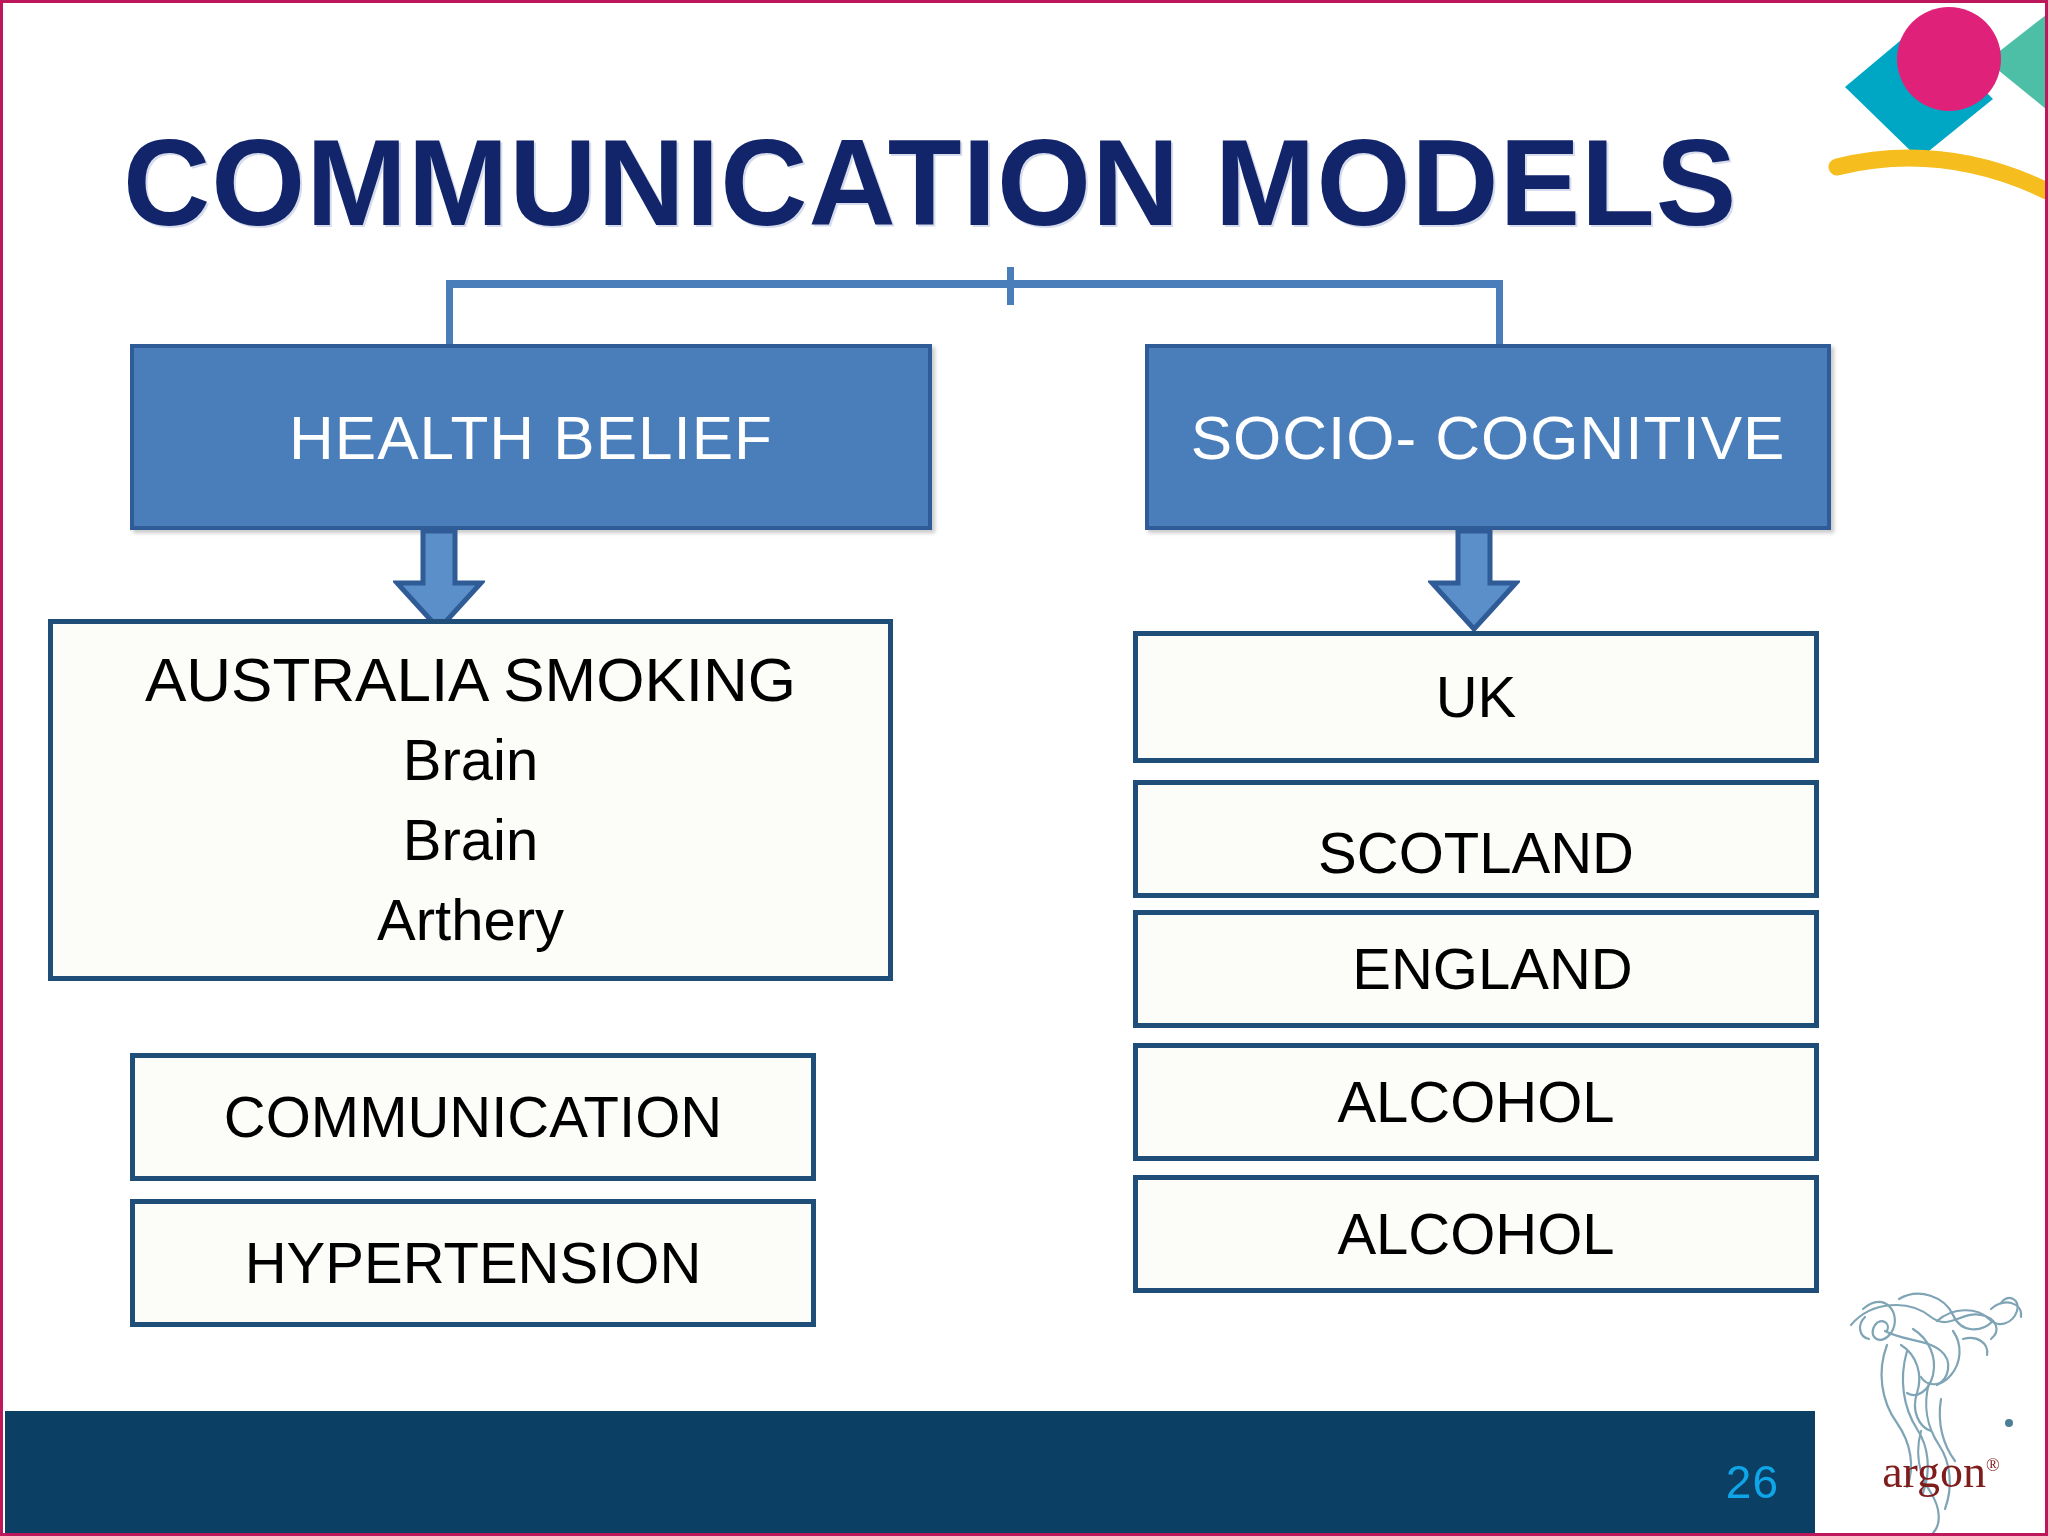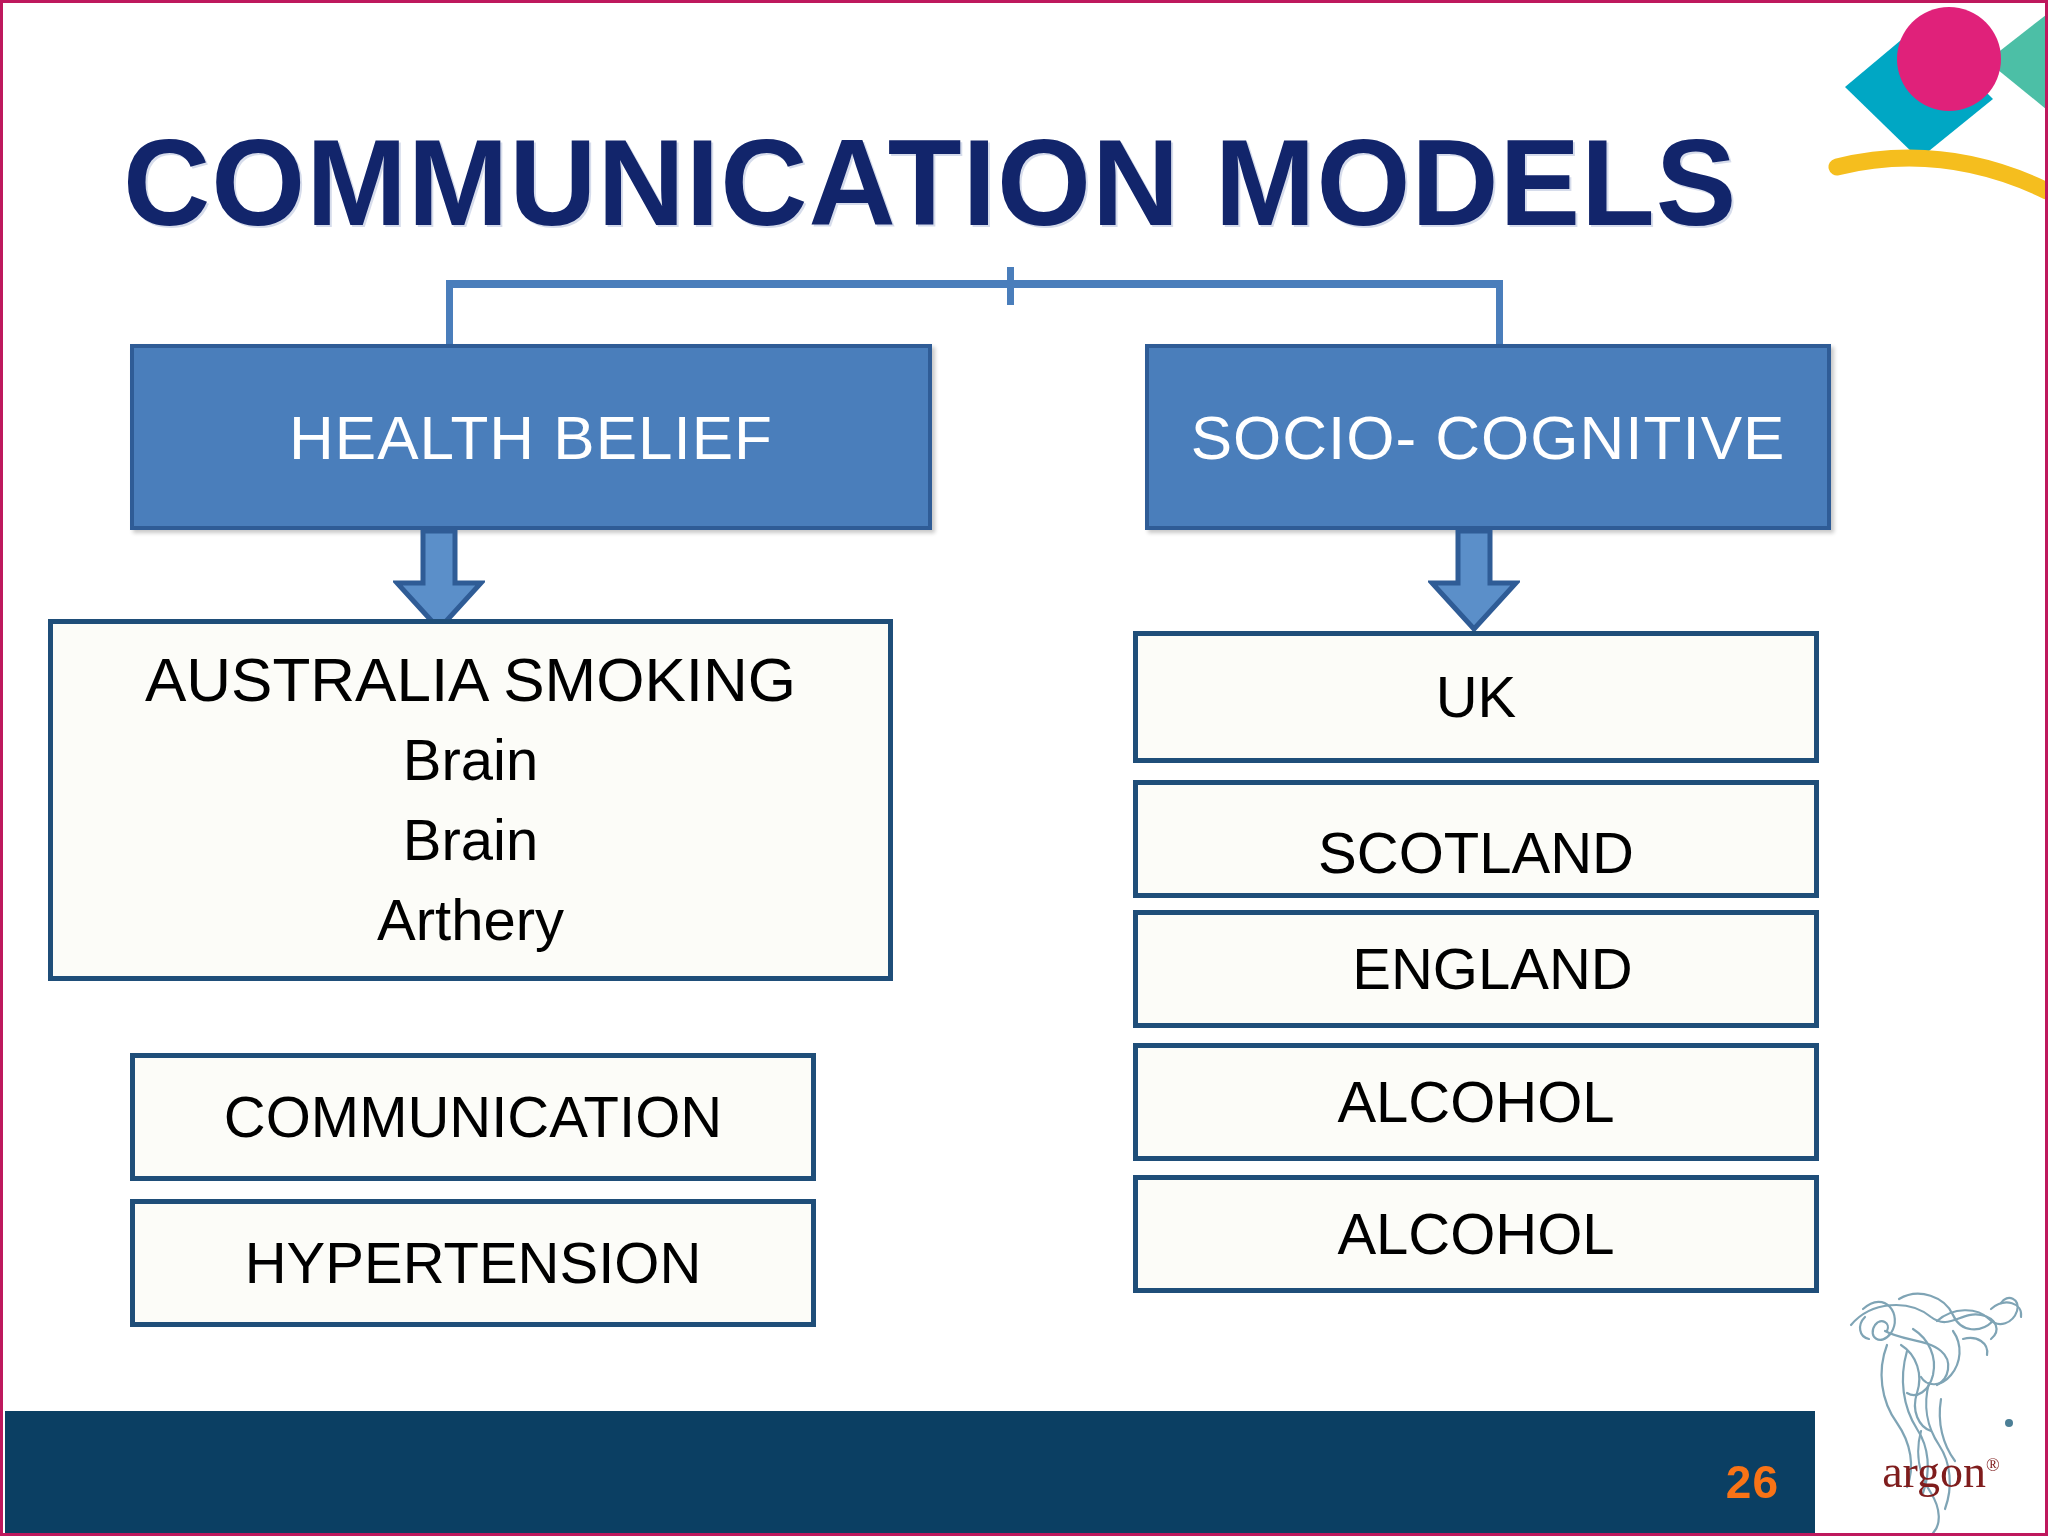--- a/index.html
+++ b/index.html
@@ -120,23 +120,23 @@
     left: 2px;
     top: 1408px;
     width: 1810px;
     height: 126px;
     background: #0B3F63;
   }
   #page-number {
     position: absolute;
     right: 36px;
     top: 44px;
-    color: #f97316;
+    color: #0ea5e9;
     font-size: 46px;
-    font-weight: bold;
+    font-weight: normal;
     letter-spacing: 1px;
   }
 
   
   #argon-logo {
     position: absolute;
     left: 1838px;
     top: 1278px;
     width: 200px;
     height: 252px;

